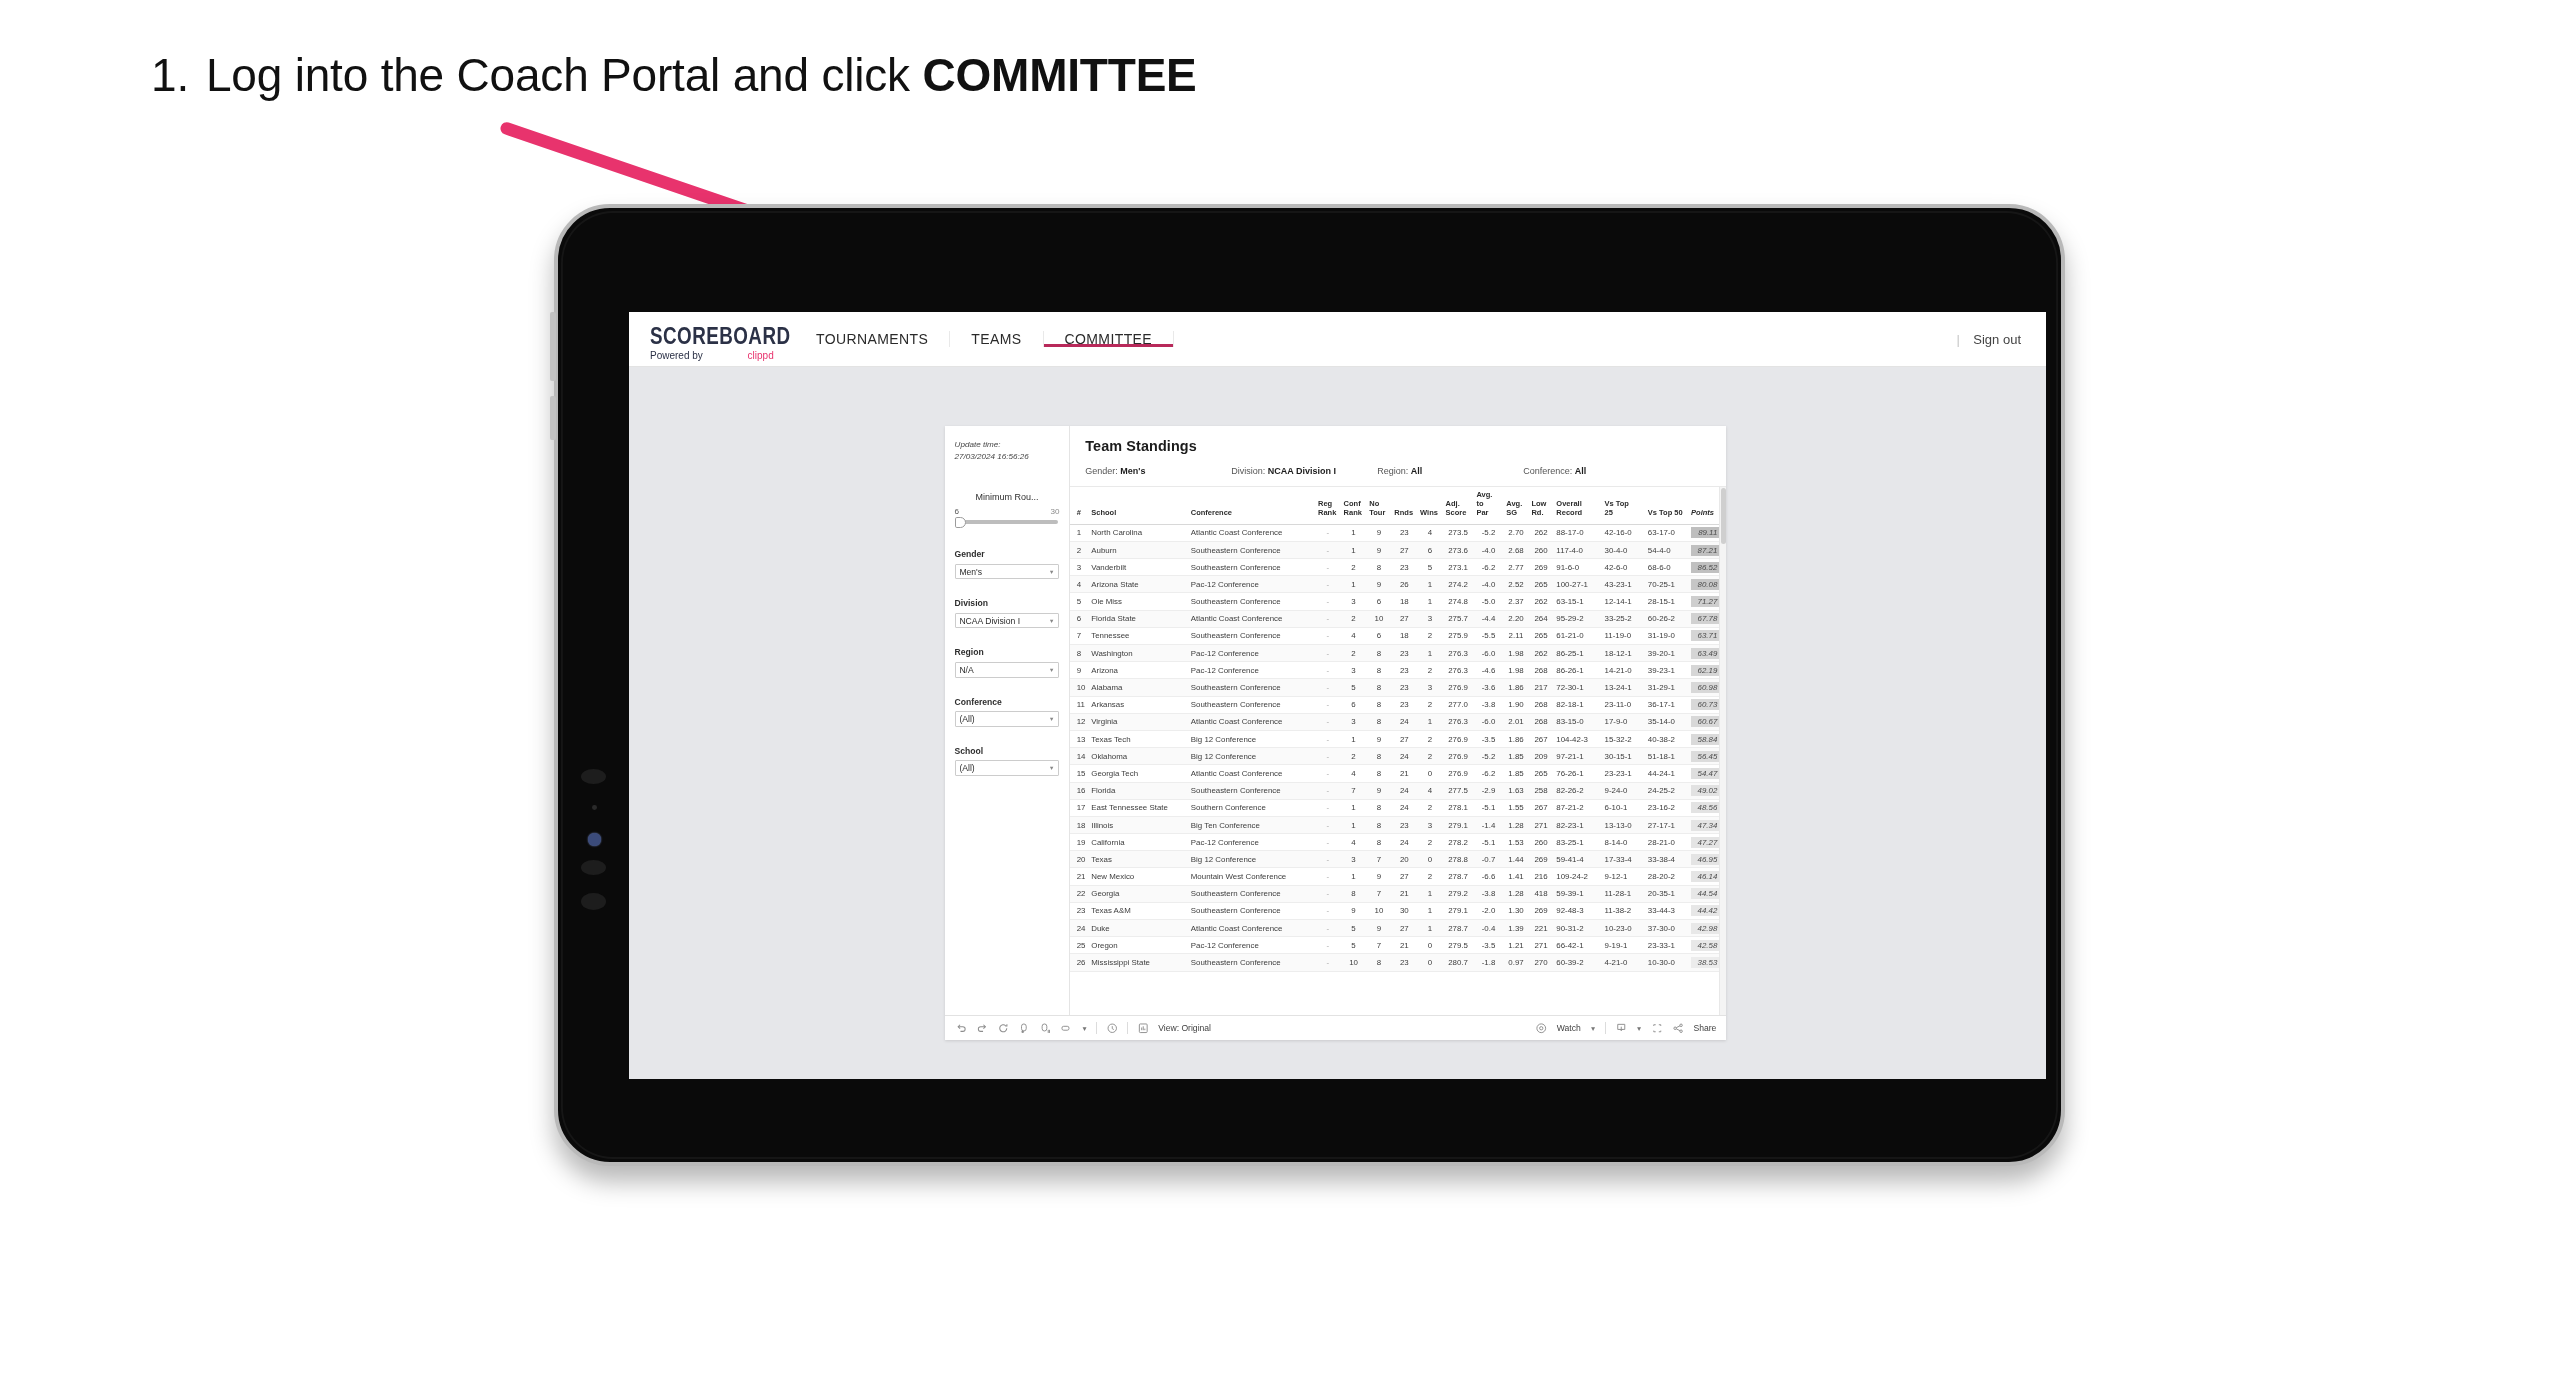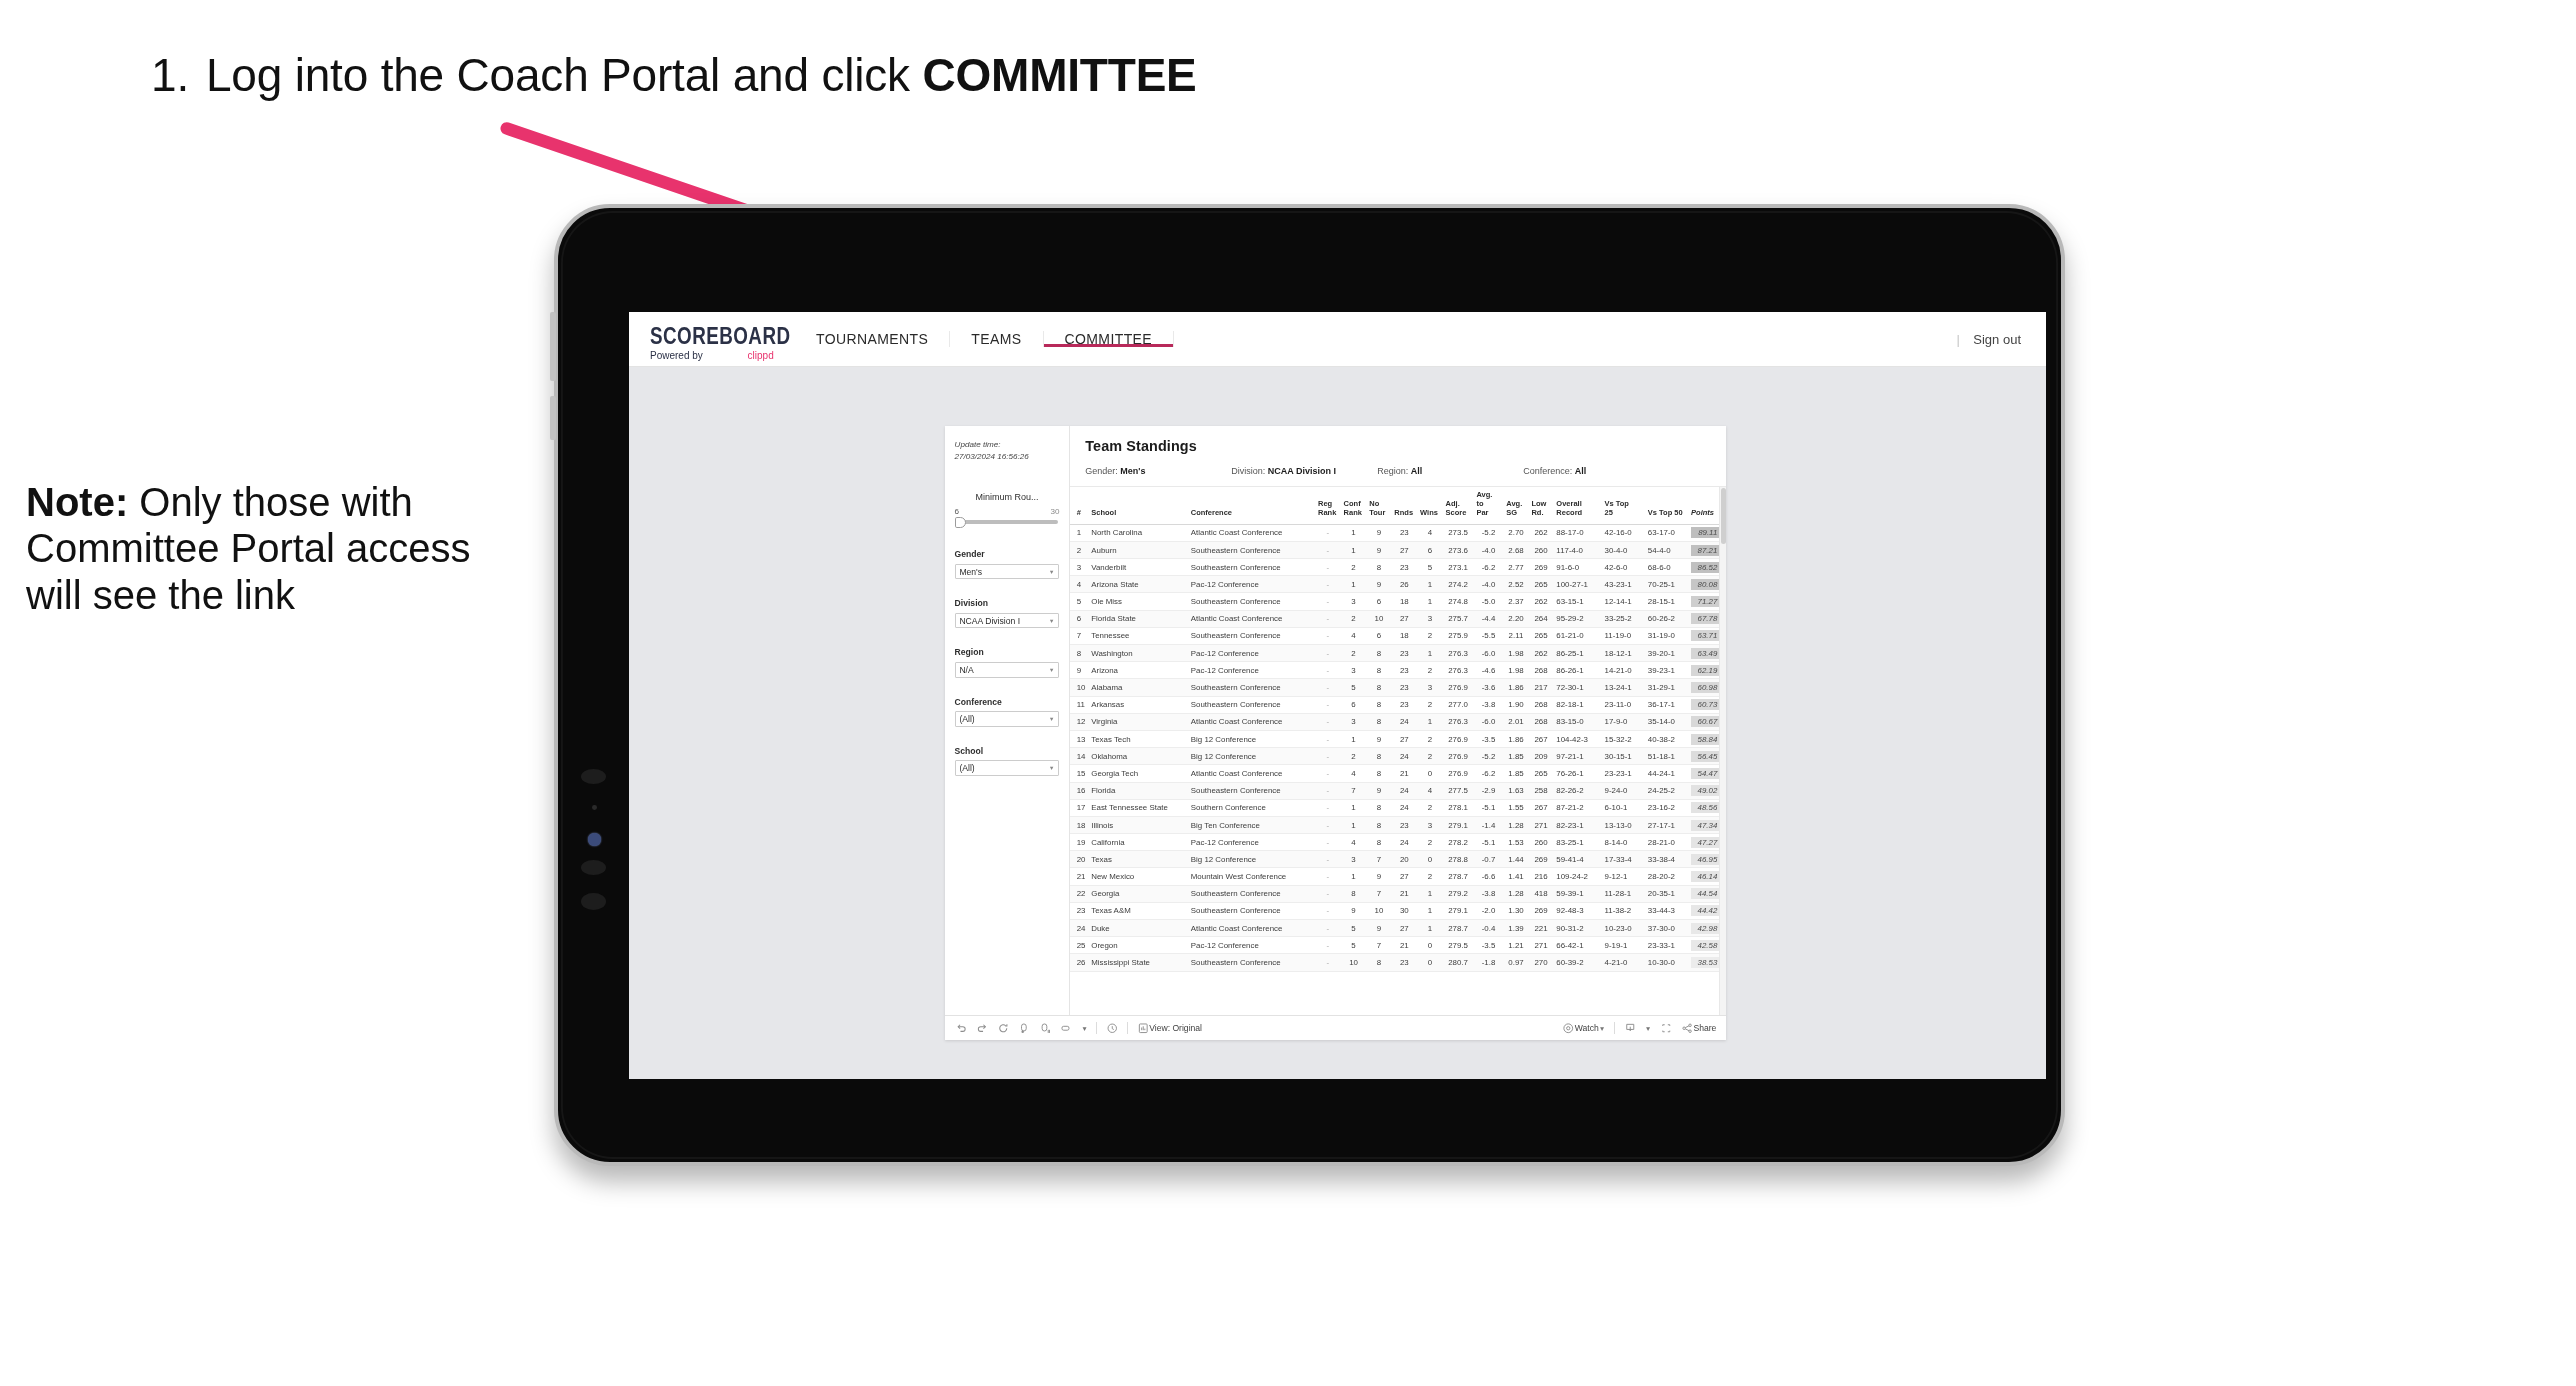--- a/index.html
+++ b/index.html
@@ -185,36 +185,33 @@
 
   
   .viz-foot {
     height: 25px; border-top: 1px solid #e2e2e2; background: #fff;
     display: flex; align-items: center; padding: 0 9.6px; gap: 8.6px;
     font-size: 8.6px; color: #555;
   }
   .ticon { width: 12.5px; height: 12.5px; display: inline-flex; align-items: center; justify-content: center; color: #8d8d8d; cursor: pointer; }
   .ticon svg { width: 12.5px; height: 12.5px; }
   .tpipe { width: 1px; height: 12.5px; background: #dcdcdc; }
-  .tlabel { display: inline-flex; align-items: center; gap: 0; cursor: pointer; color:#3f3f3f;}
+  .tlabel { display: inline-flex; align-items: center; gap: 9px; cursor: pointer; color:#3f3f3f;}
   .spacer { flex: 1; }
   .tcaret { font-size: 6.7px; color: #777; }
 </style>
 </head>
 <body>
 
 <div class="slide">
 
   <div class="headline">
     <span class="num">1.</span><span>Log into the Coach Portal and click </span><span class="strong">COMMITTEE</span>
   </div>
 
-  <div class="note">
-    <b>Note:</b><span> Only those with Committee Portal access will see the link</span>
-  </div>
 
   <svg class="arrow" viewBox="0 0 540 220">
     <line x1="8" y1="14" x2="470" y2="172" stroke="#E8336D" stroke-width="13" stroke-linecap="round"></line>
     <polygon points="438,130 512,190 420,196" fill="#E8336D"></polygon>
   </svg>
 
   <div class="tablet">
     <div class="btn-side btn-vol-up"></div>
     <div class="btn-side btn-vol-dn"></div>
     <div class="dot dot-a"></div>

